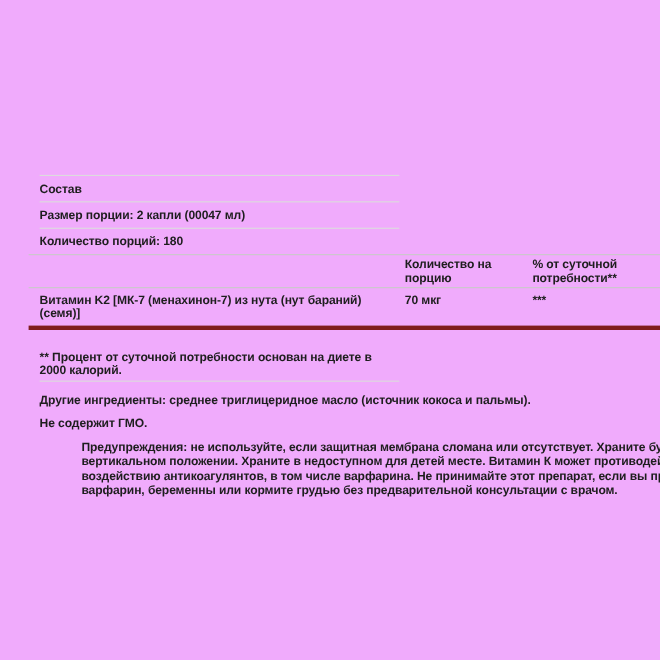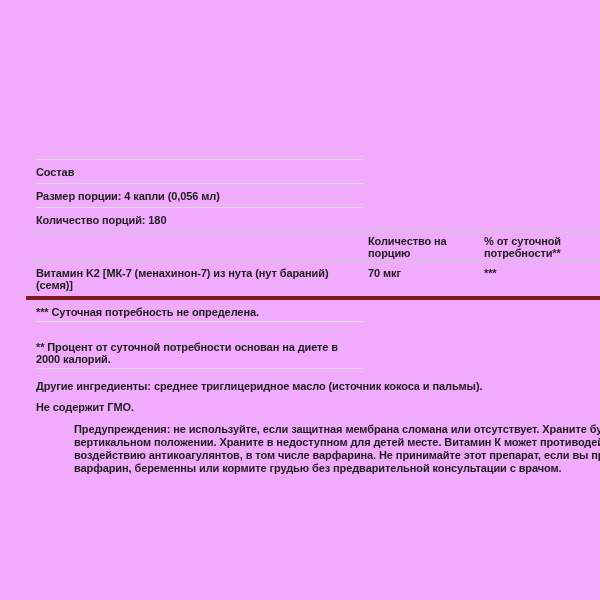--- a/index.html
+++ b/index.html
@@ -90,42 +90,41 @@
 </head>
 <body>
 
 <div class="sheet">
 
   <div class="info-rows">
     <div class="info-row">
       <span>Состав</span>
     </div>
     <div class="info-row">
-      <span>Размер порции: 4 капли (0,056 мл)</span>
+      <span>Размер порции: 2 капли (00047 мл)</span>
     </div>
     <div class="info-row">
       <span>Количество порций: 180</span>
     </div>
   </div>
 
   <div class="nutri-table">
     <div class="nutri-header">
       <span class="cell-ingredient"></span>
       <span>Количество на порцию</span>
       <span>% от суточной потребности**</span>
     </div>
     <div class="nutri-row">
       <span class="cell-ingredient">Витамин K2 [МК-7 (менахинон-7) из нута (нут бараний) (семя)]</span>
       <span>70 мкг</span>
       <span>***</span>
     </div>
   </div>
 
   <div class="footnotes">
-    <div class="footnote-1">*** Суточная потребность не определена.</div>
     <div class="footnote-2">** Процент от суточной потребности основан на диете в 2000 калорий.</div>
   </div>
 
   <div class="para para-other">Другие ингредиенты: среднее триглицеридное масло (источник кокоса и пальмы).</div>
 
   <div class="para para-gmo">Не содержит ГМО.</div>
 
   <div class="para para-warn">Предупреждения: не используйте, если защитная мембрана сломана или отсутствует. Храните бутылку в вертикальном положении. Храните в недоступном для детей месте. Витамин К может противодействовать воздействию антикоагулянтов, в том числе варфарина. Не принимайте этот препарат, если вы принимаете варфарин, беременны или кормите грудью без предварительной консультации с врачом.</div>
 
 </div>

